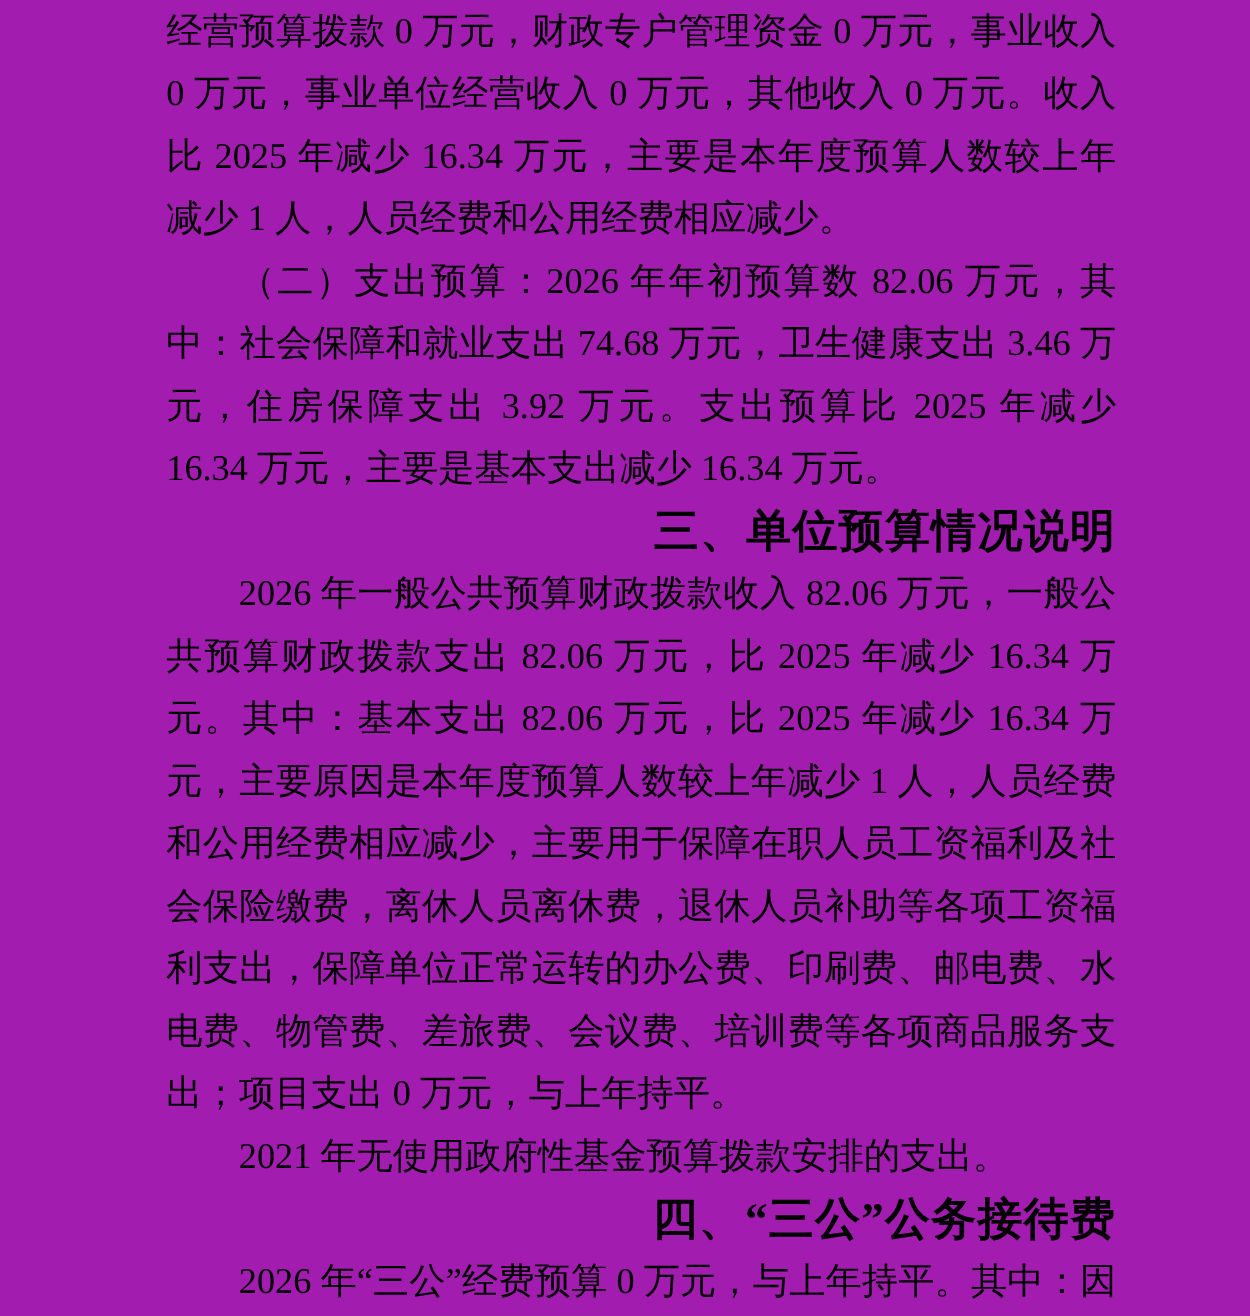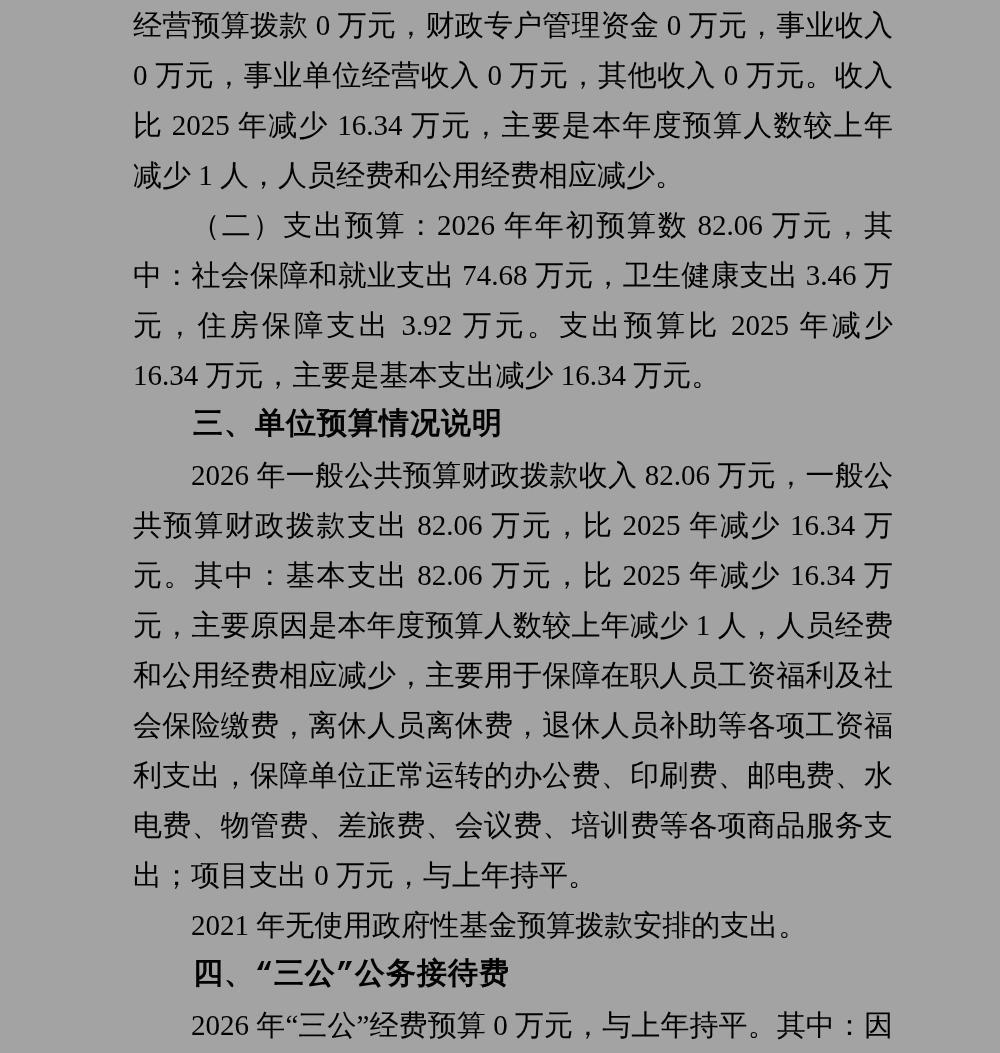--- a/index.html
+++ b/index.html
@@ -4,21 +4,21 @@
 <style>
   html, body {
     margin: 0;
     padding: 0;
     background: #ffffff;
   }
   .page {
     position: relative;
     width: 1000px;
     height: 1053px;
-    background: #a3a3a3;
+    background: #a21caf;
     overflow: hidden;
   }
   .doc {
     box-sizing: border-box;
     width: 100%;
     height: 100%;
     padding: 0 107px 0 133px;
     font-family: "Liberation Serif", "DejaVu Serif", serif;
     font-size: 29px;
     line-height: 50px;
@@ -29,26 +29,26 @@
   .para {
     margin: 0;
     padding: 0;
   }
   .para.indent {
     text-indent: 2em;
   }
   .heading {
     margin: 0;
     padding: 0;
-    font-family: Liberation Mono, monospace;
+    font-family: Liberation Serif, serif;
     font-weight: 700;
-    font-size: 30px;
+    font-size: 36px;
     line-height: 50px;
     text-indent: 2em;
-    text-align: left;
+    text-align: right;
     letter-spacing: 1px;
     color: #000000;
   }
   .lead {
     font-weight: 400;
   }
 </style>
 </head>
 <body>
 

